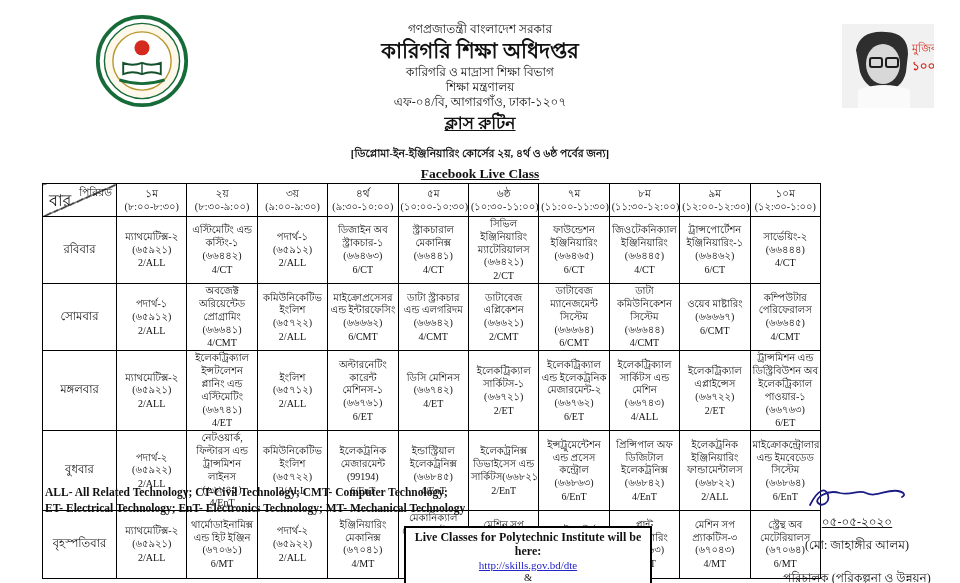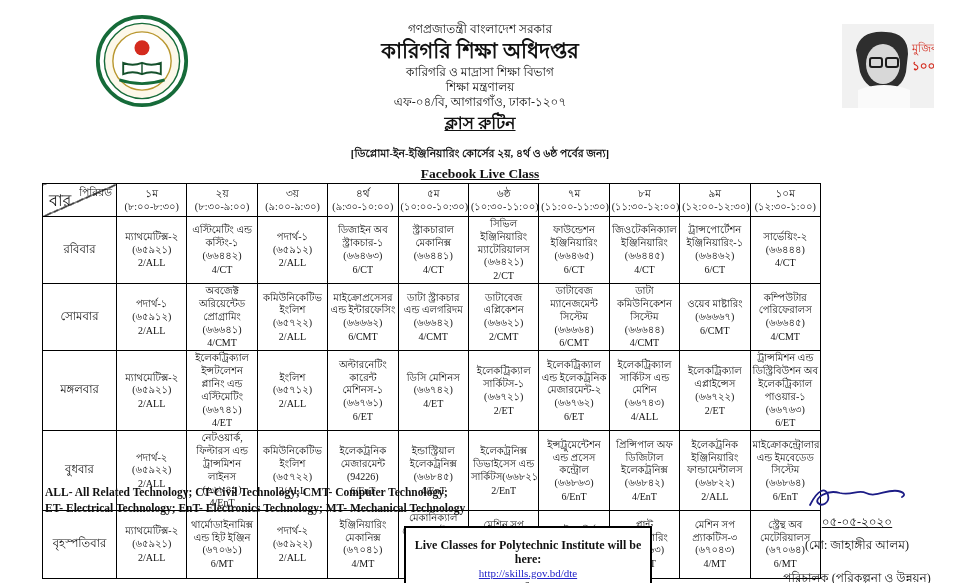--- a/index.html
+++ b/index.html
@@ -48,21 +48,21 @@
       #000 calc(50% + 0.6px), transparent calc(50% + 0.6px));
   }
   .c-top { position:absolute; top:1px; right:4px; font-size:10.5px; }
   .c-bottom { position:absolute; bottom:1px; left:6px; font-size:16px;margin-top:21px; }
   
   .legend { position:absolute; left:45px; top:484px; font-size:11.5px; font-weight:bold; line-height:1.4; }
   .live-box {
     position:absolute; left:404px; top:526px; width:248px;
     border:2px solid #000; text-align:center; padding:3px 6px 5px 6px; background:#fff;
   }
-  .live-title { font-size:12px; font-weight:bold; line-height:1.15;margin-top:8px; }
+  .live-title { font-size:12px; font-weight:bold; line-height:1.15; }
   .live-link { font-size:11px; color:#2424c8; text-decoration:underline; line-height:1.2; display:block; cursor:pointer; }
   .live-amp { font-size:10.5px; line-height:1.2; }
   .sign-block { position:absolute; right:18px; top:481px; width:170px; text-align:center; }
   .sign-svg { display:block; margin:0 auto; }
   .sign-date { font-size:12px; margin-top:0px;text-decoration:underline; }
   .sign-name { font-size:12px; margin-top:3px; }
   .sign-desig { font-size:12px; margin-top:13px; }
 </style>
 </head>
 <body>
@@ -298,21 +298,21 @@
           </td>
           <td>
             <div class="cell-title">নেটওয়ার্ক, ফিল্টারস এন্ড ট্রান্সমিশন লাইনস (৬৬৮৪১)</div>
             <div class="cell-group">4/EnT</div>
           </td>
           <td>
             <div class="cell-title">কমিউনিকেটিভ ইংলিশ (৬৫৭২২)</div>
             <div class="cell-group">2/ALL</div>
           </td>
           <td>
-            <div class="cell-title">ইলেকট্রনিক মেজারমেন্ট (94226)</div>
+            <div class="cell-title">ইলেকট্রনিক মেজারমেন্ট (99194)</div>
             <div class="cell-group">6/EnT</div>
           </td>
           <td>
             <div class="cell-title">ইন্ডাস্ট্রিয়াল ইলেকট্রনিক্স (৬৬৮৪৫)</div>
             <div class="cell-group">4/EnT</div>
           </td>
           <td>
             <div class="cell-title">ইলেকট্রনিক্স ডিভাইসেস এন্ড সার্কিটস(৬৬৮২১)</div>
             <div class="cell-group">2/EnT</div>
           </td>

